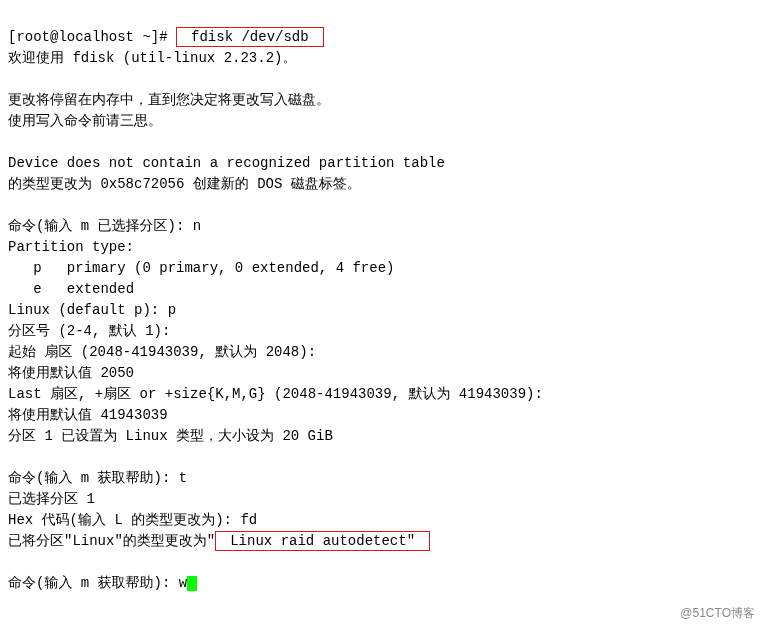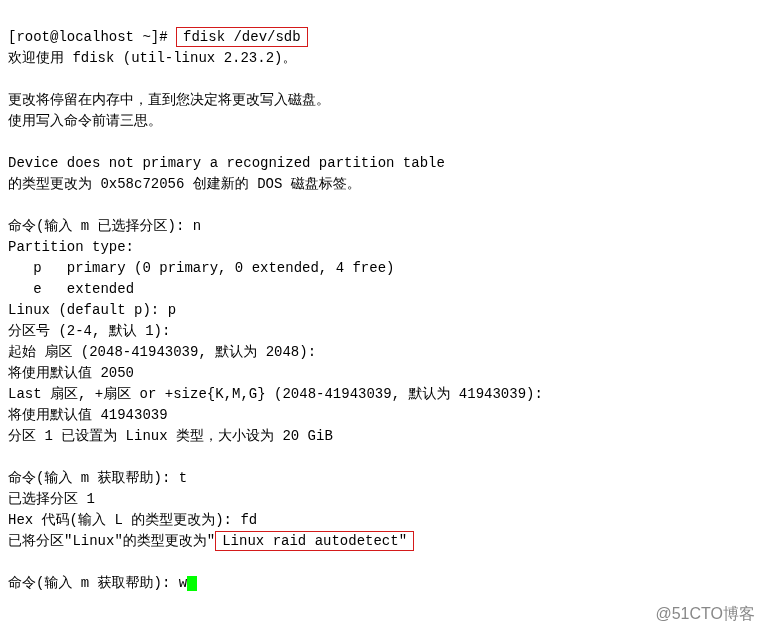--- a/index.html
+++ b/index.html
@@ -8,35 +8,35 @@
     background:#fff;
     font-family:"Courier New",Consolas,monospace;
     font-size:14px;
     line-height:21px;
     color:#000;
     padding:6px 8px;
     box-sizing:border-box;
     position:relative;
   }
   .term{white-space:pre-wrap}
-  .hl{border:1.5px solid #d41a1a;padding:0 6px;display:inline-block;line-height:18px}
+  .hl{border:1.5px solid #d41a1a;padding:0 14px;display:inline-block;line-height:18px}
   .cursor{display:inline-block;width:10px;height:15px;background:#0f0;vertical-align:middle}
-  .wm{position:absolute;right:10px;bottom:8px;font-family:Arial,sans-serif;font-size:16px;color:#888}
+  .wm{position:absolute;right:10px;bottom:8px;font-family:Arial,sans-serif;font-size:12px;color:#888}
 </style>
 </head>
 <body>
 
 <div class="term">
 <span>[root@localhost ~]# </span><span class="hl">fdisk /dev/sdb</span>
 <span>欢迎使用 fdisk (util-linux 2.23.2)。</span>
 <span></span>
 <span>更改将停留在内存中，直到您决定将更改写入磁盘。</span>
 <span>使用写入命令前请三思。</span>
 <span></span>
-<span>Device does not primary a recognized partition table</span>
+<span>Device does not contain a recognized partition table</span>
 <span>的类型更改为 0x58c72056 创建新的 DOS 磁盘标签。</span>
 <span></span>
 <span>命令(输入 m 已选择分区): n</span>
 <span>Partition type:</span>
 <span>   p   primary (0 primary, 0 extended, 4 free)</span>
 <span>   e   extended</span>
 <span>Linux (default p): p</span>
 <span>分区号 (2-4, 默认 1):</span>
 <span>起始 扇区 (2048-41943039, 默认为 2048):</span>
 <span>将使用默认值 2050</span>

